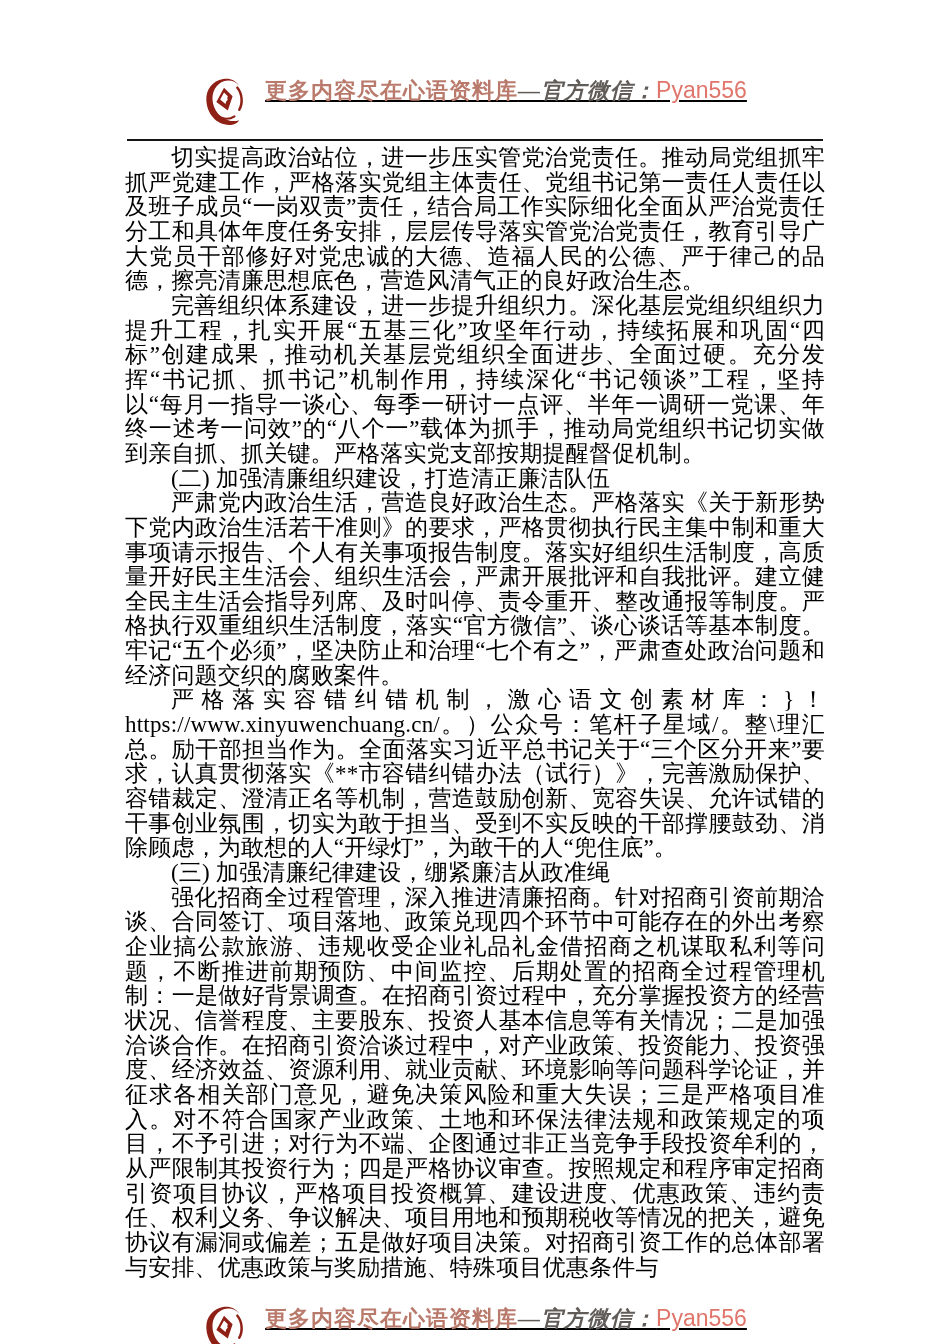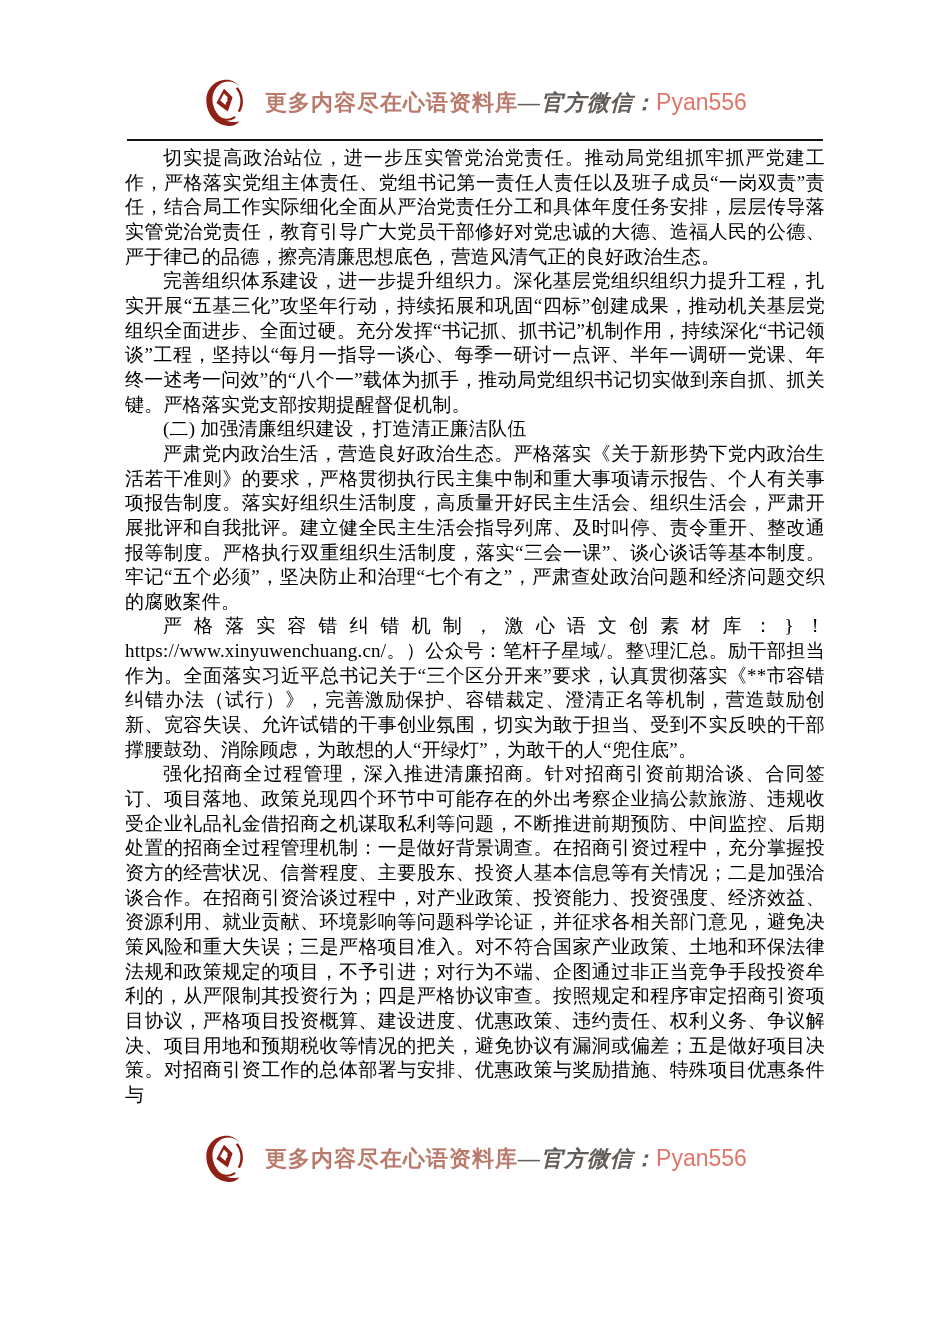--- a/index.html
+++ b/index.html
@@ -8,23 +8,23 @@
     position:relative;
     width:950px; height:1344px;
     margin:0 auto;
     background:#ffffff;
     overflow:hidden;
     font-family:"Liberation Serif", serif;
   }
   .banner {
     display:flex;
     justify-content:center;
-    align-items:center;
     gap:20px;
     height:54px;
+    text-decoration:underline;
   }
   .banner.header { padding-top:0; margin-top:76px; }
   .banner.footer { margin-top:24px; }
   .logo { width:42px; height:52px; flex:0 0 auto; }
   .banner-text {
     font-size:22px;
     letter-spacing:1px;
     white-space:nowrap;
   }
   .brand  { font-weight:bold; }
@@ -34,21 +34,21 @@
     width:696px;
     margin:9px auto 0 auto;
     border-top:2px solid #151515;
     height:0;
   }
   .doc-body {
     width:700px;
     margin:5px auto 0 auto;
   }
   .doc-body p {
-    font-size:19px;
+    font-size:23px;
     line-height:24.65px;
     color:#000000;
     text-indent:2em;
     text-align:justify;
     letter-spacing:0.2px;
   }
 </style>
 </head>
 <body>
 
@@ -68,22 +68,23 @@
       <span class="brand" style="color: rgb(185, 122, 108);">更多内容尽在心语资料库</span><span class="sep" style="color: rgb(97, 92, 88);">—官方微信：</span><span class="wid" style="color: rgb(224, 117, 107);">Pyan556</span>
     </span>
   </div>
 
   <div class="rule" style="border-top-color: rgb(21, 21, 21);"></div>
 
   <div class="doc-body">
       <p>切实提高政治站位，进一步压实管党治党责任。推动局党组抓牢抓严党建工作，严格落实党组主体责任、党组书记第一责任人责任以及班子成员“一岗双责”责任，结合局工作实际细化全面从严治党责任分工和具体年度任务安排，层层传导落实管党治党责任，教育引导广大党员干部修好对党忠诚的大德、造福人民的公德、严于律己的品德，擦亮清廉思想底色，营造风清气正的良好政治生态。</p>
       <p>完善组织体系建设，进一步提升组织力。深化基层党组织组织力提升工程，扎实开展“五基三化”攻坚年行动，持续拓展和巩固“四标”创建成果，推动机关基层党组织全面进步、全面过硬。充分发挥“书记抓、抓书记”机制作用，持续深化“书记领谈”工程，坚持以“每月一指导一谈心、每季一研讨一点评、半年一调研一党课、年终一述考一问效”的“八个一”载体为抓手，推动局党组织书记切实做到亲自抓、抓关键。严格落实党支部按期提醒督促机制。</p>
       <p>(二) 加强清廉组织建设，打造清正廉洁队伍</p>
-      <p>严肃党内政治生活，营造良好政治生态。严格落实《关于新形势下党内政治生活若干准则》的要求，严格贯彻执行民主集中制和重大事项请示报告、个人有关事项报告制度。落实好组织生活制度，高质量开好民主生活会、组织生活会，严肃开展批评和自我批评。建立健全民主生活会指导列席、及时叫停、责令重开、整改通报等制度。严格执行双重组织生活制度，落实“三会一课”、谈心谈话等基本制度。牢记“五个必须”，坚决防止和治理“七个有之”，严肃查处政治问题和经济问题交织的腐败案件。</p>
+      <p>严肃党内政治生活，营造良好政治生态。严格落实《关于新形势下党内政治生活若干准则》的要求，严格贯彻执行民主集中制和重大事项请示报告、个人有关事项报告制度。落实好组织生活制度，高质量开好民主生活会、组织生活会，严肃开展批评和自我批评。建立健全民主生活会指导列席、及时叫停、责令重开、整改通报等制度。严格执行双重组织生活制度，落实“官方微信”、谈心谈话等基本制度。牢记“五个必须”，坚决防止和治理“七个有之”，严肃查处政治问题和经济问题交织的腐败案件。</p>
       <p>严格落实容错纠错机制，激心语文创素材库：}！https://www.xinyuwenchuang.cn/。）公众号：笔杆子星域/。整\理汇总。励干部担当作为。全面落实习近平总书记关于“三个区分开来”要求，认真贯彻落实《**市容错纠错办法（试行）》，完善激励保护、容错裁定、澄清正名等机制，营造鼓励创新、宽容失误、允许试错的干事创业氛围，切实为敢于担当、受到不实反映的干部撑腰鼓劲、消除顾虑，为敢想的人“开绿灯”，为敢干的人“兜住底”。</p>
+      <p>(三) 加强清廉纪律建设，绷紧廉洁从政准绳</p>
       <p>强化招商全过程管理，深入推进清廉招商。针对招商引资前期洽谈、合同签订、项目落地、政策兑现四个环节中可能存在的外出考察企业搞公款旅游、违规收受企业礼品礼金借招商之机谋取私利等问题，不断推进前期预防、中间监控、后期处置的招商全过程管理机制：一是做好背景调查。在招商引资过程中，充分掌握投资方的经营状况、信誉程度、主要股东、投资人基本信息等有关情况；二是加强洽谈合作。在招商引资洽谈过程中，对产业政策、投资能力、投资强度、经济效益、资源利用、就业贡献、环境影响等问题科学论证，并征求各相关部门意见，避免决策风险和重大失误；三是严格项目准入。对不符合国家产业政策、土地和环保法律法规和政策规定的项目，不予引进；对行为不端、企图通过非正当竞争手段投资牟利的，从严限制其投资行为；四是严格协议审查。按照规定和程序审定招商引资项目协议，严格项目投资概算、建设进度、优惠政策、违约责任、权利义务、争议解决、项目用地和预期税收等情况的把关，避免协议有漏洞或偏差；五是做好项目决策。对招商引资工作的总体部署与安排、优惠政策与奖励措施、特殊项目优惠条件与</p>
     </div>
 
   <div class="banner footer">
     <svg class="logo" viewBox="0 0 44 54">
       <path class="logo-fill" d="M21 3 C10 5 3 14 3.5 25 C4 40 15 52 29 51 C33 50.7 36 49 38 46
                C28 49 18 44 13 35 C8 26 9 14 17 8 C24 2.5 33 4 38 10
                C34 4 28 1.8 21 3 Z" fill="#8e2016"></path>
       <path class="logo-stroke" d="M36 12 C41 18 42 28 38 35" fill="none" stroke="#8e2016" stroke-width="2.6" stroke-linecap="round"></path>
       <path class="logo-fill" d="M22 12 L31 21 L26 36 L14 27 Z M22 17 l4 4 -2.5 8 -5.5-4.5 Z" fill="#8e2016" fill-rule="evenodd"></path>

